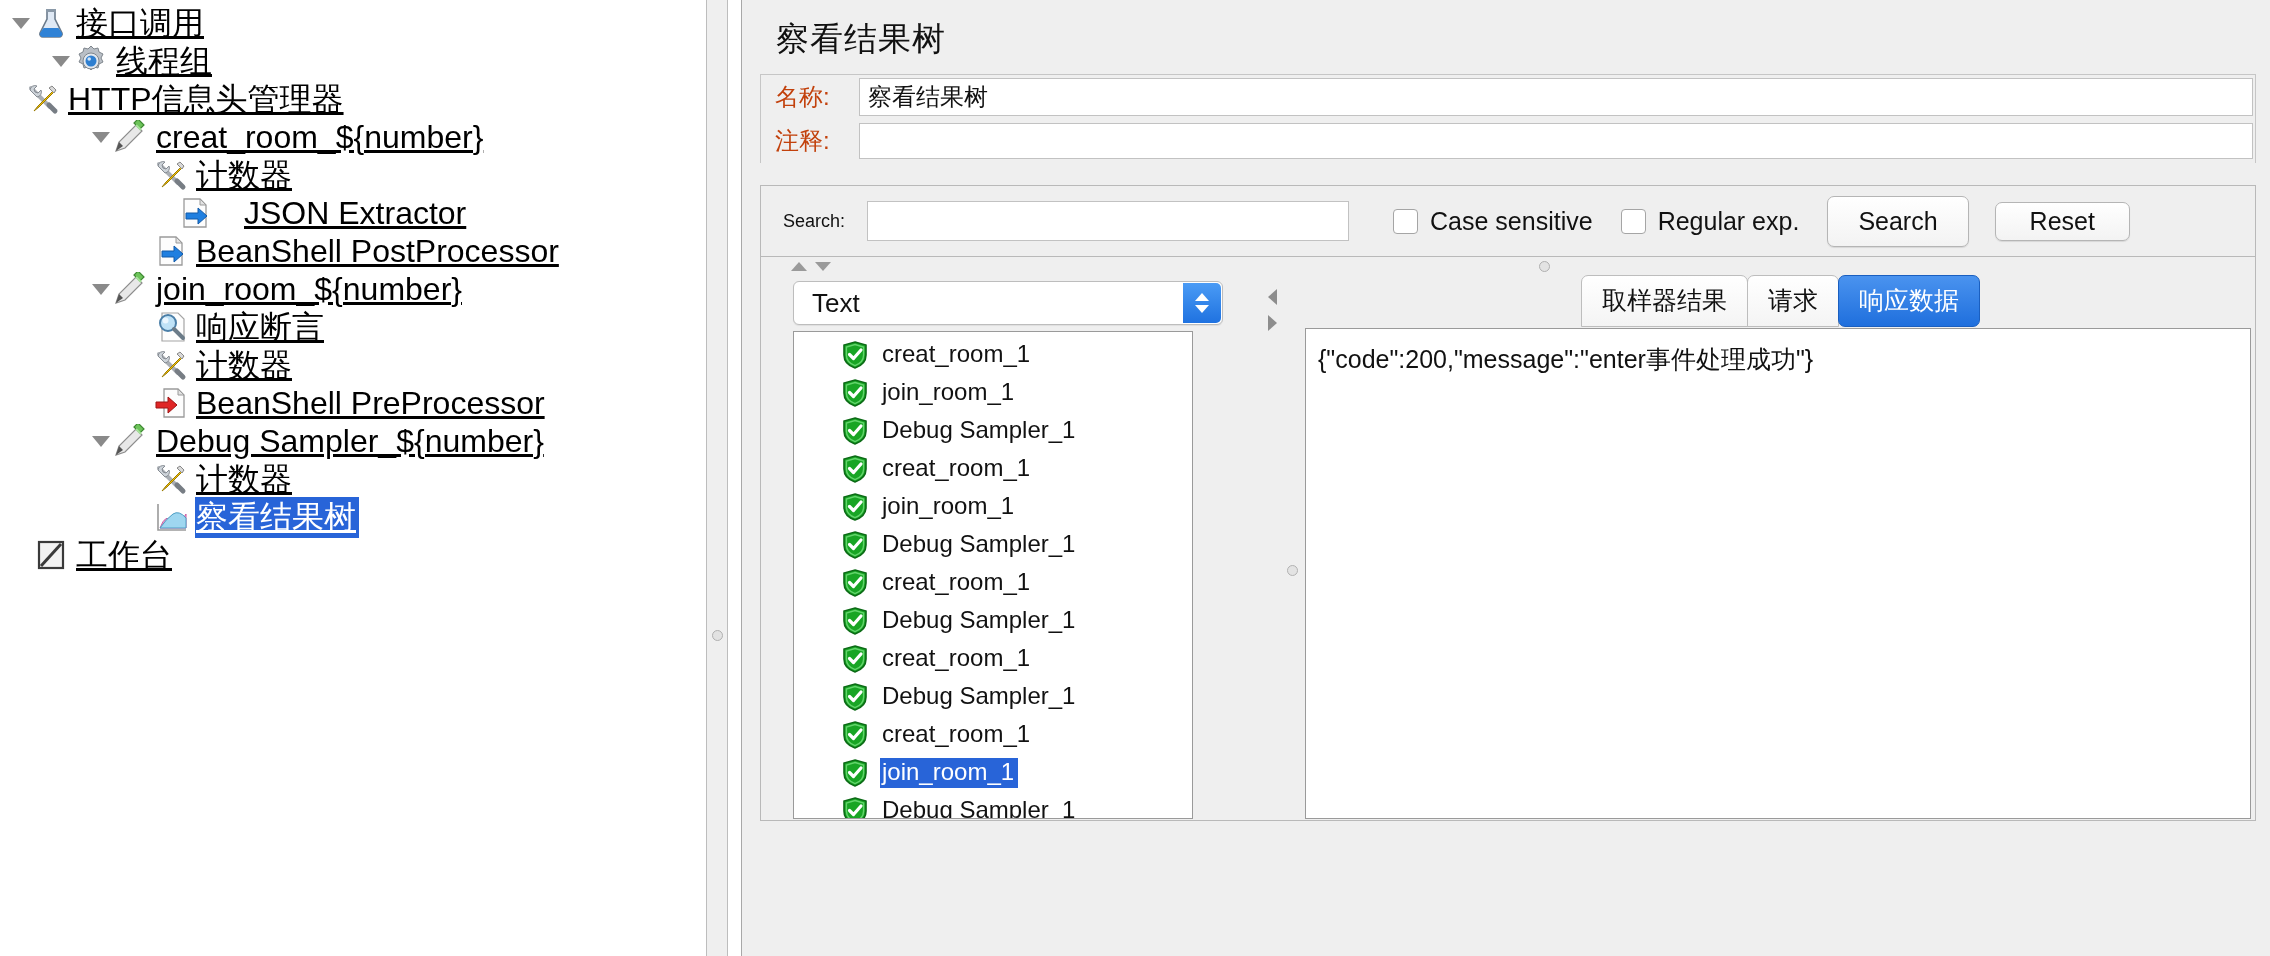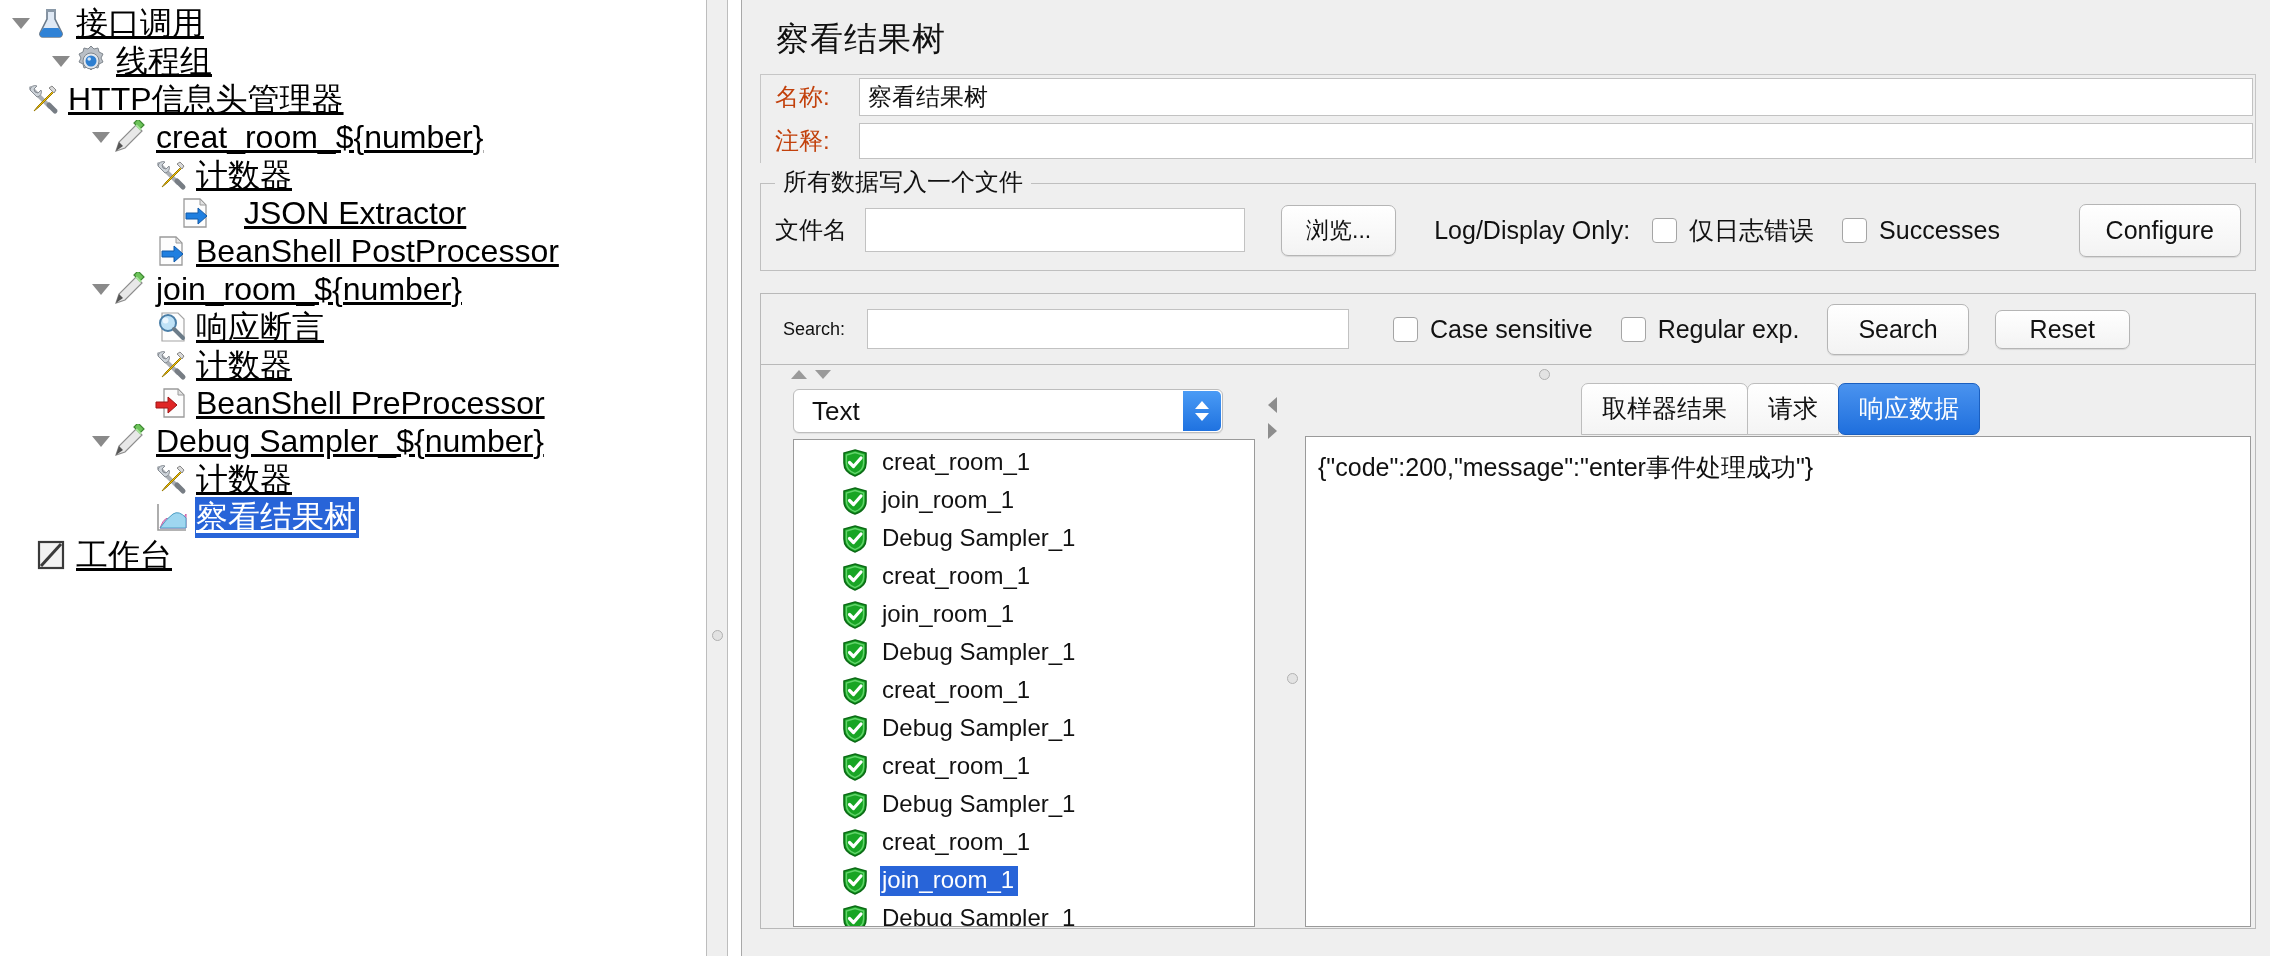--- a/index.html
+++ b/index.html
@@ -310,21 +310,21 @@
   }
   .ar-right::before {
     content:""; display:block;
     border-top: 8px solid transparent;
     border-bottom: 8px solid transparent;
     border-left: 9px solid #8d8d8d;
   }
 
   .result-list {
     margin-top: 6px;
-    width: 462px;
+    width: 400px;
     height: 488px;
     background: #ffffff;
     border: 1px solid #9a9a9a;
     overflow: hidden;
     padding-top: 4px;
   }
   .res-item {
     display: flex; align-items: center;
     height: 38px;
     padding-left: 48px;
@@ -567,34 +567,20 @@
       <div class="field-row">
         <div class="field-label">名称:</div>
         <div class="field-input">察看结果树</div>
       </div>
       <div class="field-row row-comment">
         <div class="field-label">注释:</div>
         <div class="field-input"></div>
       </div>
     </div>
 
-    <div class="groupbox">
-      <div class="gb-title">所有数据写入一个文件</div>
-      <div class="gb-row">
-        <div class="gb-label">文件名</div>
-        <div class="gb-input"></div>
-        <button class="btn btn-browse">浏览...</button>
-        <div class="gb-ld">Log/Display Only:</div>
-        <span class="cb"></span>
-        <span class="cb-label">仅日志错误</span>
-        <span class="cb"></span>
-        <span class="cb-label">Successes</span>
-        <button class="btn btn-configure">Configure</button>
-      </div>
-    </div>
 
     <div class="search-panel">
       <div class="search-row">
         <div class="search-label">Search:</div>
         <div class="search-input"></div>
         <span class="cb"></span>
         <span class="cb-label">Case sensitive</span>
         <span class="cb"></span>
         <span class="cb-label">Regular exp.</span>
         <button class="btn" style="padding:10px 30px;font-size:25px;">Search</button>

